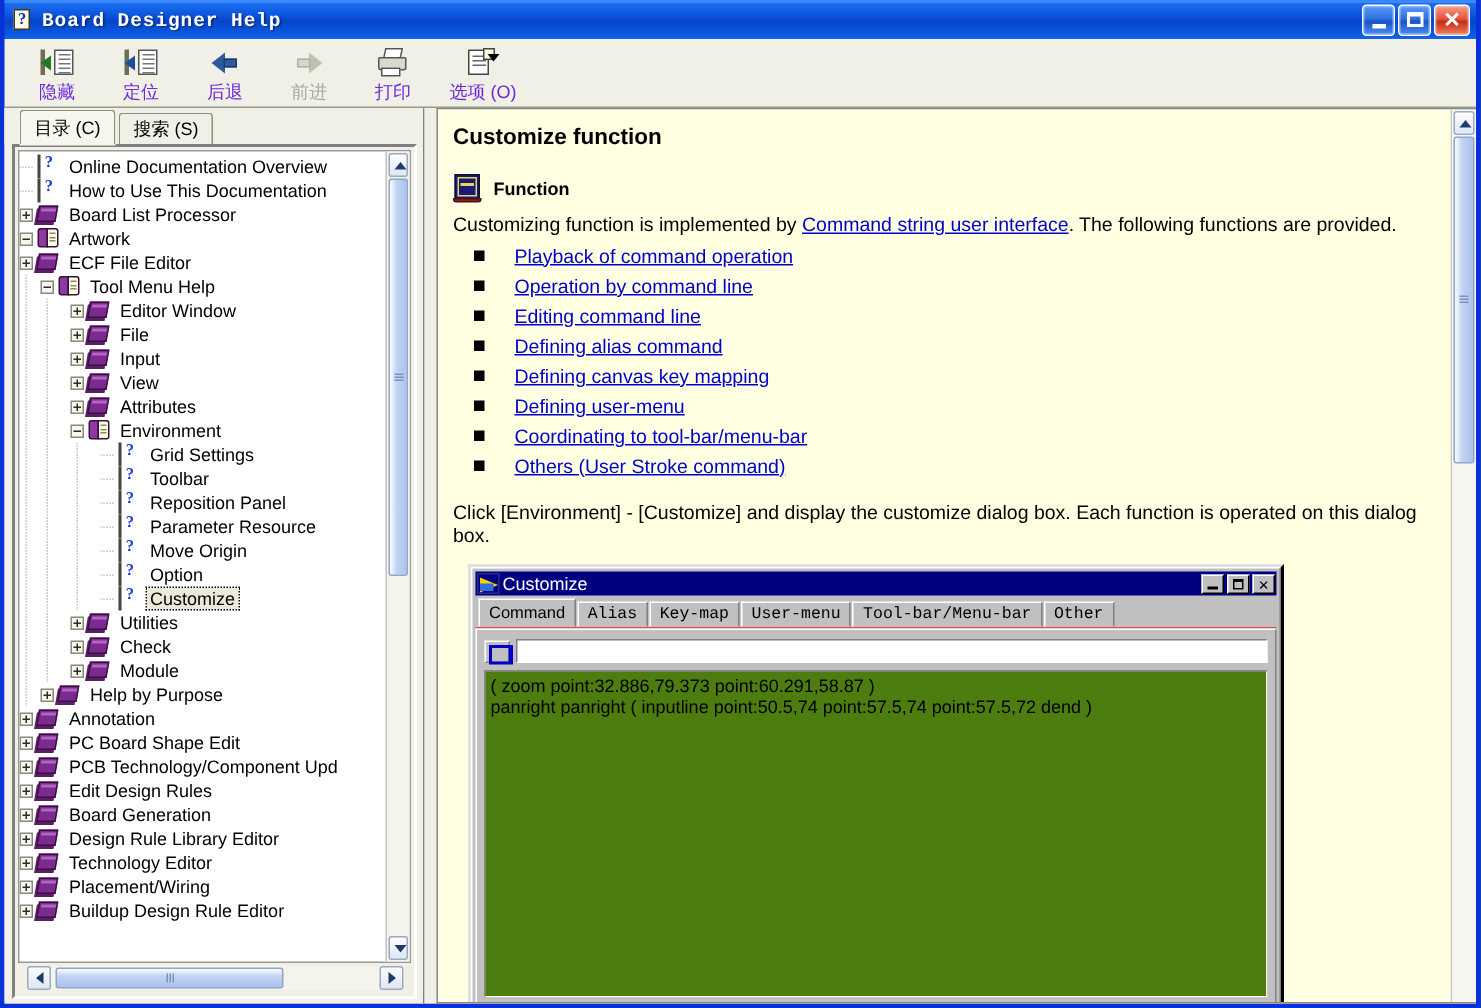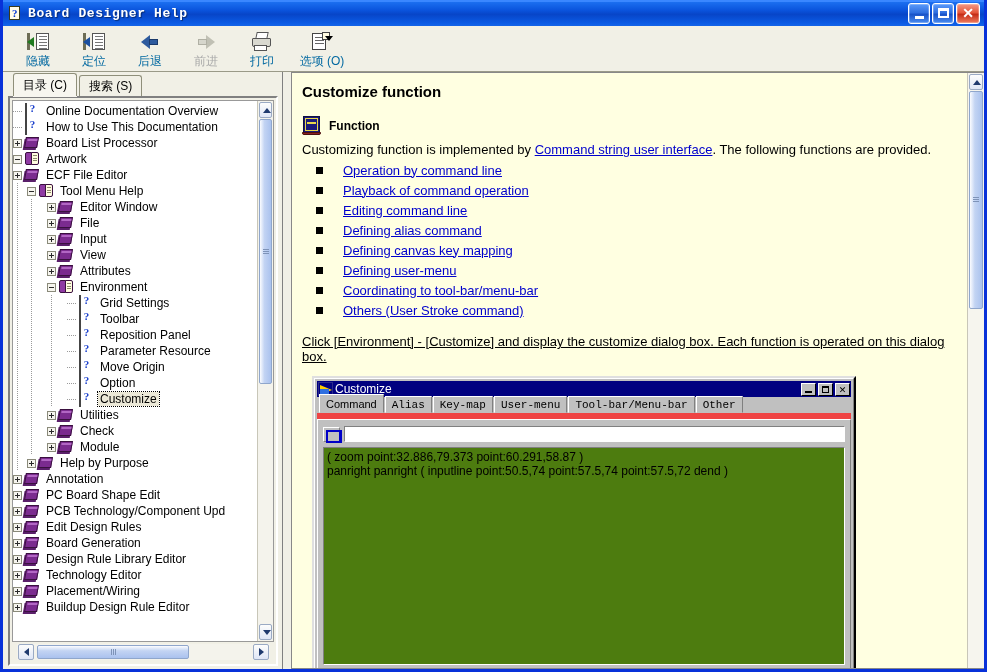--- a/index.html
+++ b/index.html
@@ -89,21 +89,21 @@
   }
   .tb-btn {
     width: 54px; height: 42px;
     display: flex; flex-direction: column; align-items: center;
     padding-top: 2px;
     cursor: pointer;
     border: 1px solid transparent;
   }
   .tb-label {
     font: 12px "Liberation Sans", sans-serif;
-    color: #0369a1; margin-top: 1px; white-space: nowrap;
+    color: #6d28d9; margin-top: 1px; white-space: nowrap;
   }
   .tb-btn.disabled .tb-label { color: #a9a9a9; }
   .tb-ico { width: 22px; height: 21px; position: relative; }
 
   
   .ic-doc { position:absolute; right:0; top:1px; width:13px; height:17px; background:#fff; border:1px solid #555; }
   .ic-doc i { position:absolute; left:2px; top:2px; width:8px; height:1px; background:#777;
       box-shadow:0 3px 0 #777, 0 6px 0 #777, 0 9px 0 #777, 0 12px 0 #777; }
   .ic-arr-in { position:absolute; left:0px; top:5px; width:0;height:0;
       border-top:5px solid transparent; border-bottom:5px solid transparent; border-right:7px solid #1f7a1f; }
@@ -319,21 +319,21 @@
   a.doc-link { color: #0000cc; text-decoration: underline; cursor: pointer; }
 
   ul.doc-list { list-style: none; margin: 0 0 10px 0; padding: 0; }
   ul.doc-list li { display: flex; align-items: center; height: 20px; }
   ul.doc-list li .bullet {
     width: 7px; height: 7px; background: #000; flex: none;
     margin: 0 20px 0 14px;
   }
   ul.doc-list li a { font: 13px "Liberation Sans", sans-serif; }
 
-  p.doc-after { margin: 14px 0 12px 0; font: 13px "Liberation Sans", sans-serif; text-decoration: underline; }
+  p.doc-after { margin: 14px 0 12px 0; font: 13px "Liberation Sans", sans-serif; }
 
   
   #dlg {
     margin-left: 10px;
     width: 544px;
     background: #c0c0c0;
     border: 2px solid; border-color: #dfdfdf #000 #000 #dfdfdf;
     display: flex; flex-direction: column;
   }
   #dlg-inner { border: 1px solid; border-color: #fff #808080 #808080 #fff; padding: 2px;
@@ -365,21 +365,21 @@
     position: relative; cursor: pointer;
   }
   .dlg-btn .g { position:absolute; color:#000; font: 9px "Liberation Sans", sans-serif;
       left:0;right:0;top:0;bottom:0; text-align:center; line-height:12px; }
   .dlg-btn .gmin { position:absolute; left:3px; bottom:2px; width:7px; height:2px; background:#000; }
   .dlg-btn .gmax { position:absolute; left:3px; top:2px; width:7px; height:7px; border:1px solid #000; border-top-width:2px;}
 
   #dlg-tabs {
     display: flex; align-items: flex-end; height: 19px; margin-top: 3px;
     padding-left: 2px; flex: none;
-    border-bottom: 6px solid #ef4444;
+    border-bottom: 1px solid #ef4444;
   }
   .dtab {
     height: 17px; padding: 0 6px;
     font: 11px "Liberation Mono", monospace; line-height: 16px;
     background: #c0c0c0;
     border: 1px solid; border-color:#fff #808080 transparent #fff;
     margin-right: 1px; cursor: pointer; white-space: nowrap;
   }
   .dtab.active { height: 19px; line-height: 18px; position:relative; z-index:2; font-family:"Liberation Sans", sans-serif; }
 
@@ -819,25 +819,25 @@
           <span class="func-label">Function</span>
         </div>
 
         <p class="doc-p">
           <span>Customizing function is implemented by </span><a class="doc-link">Command string user interface</a><span>. The following functions are provided.</span>
         </p>
 
         <ul class="doc-list">
           <li>
               <span class="bullet"></span>
-              <a class="doc-link">Operation by command line</a>
+              <a class="doc-link">Playback of command operation</a>
             </li>
           <li>
               <span class="bullet"></span>
-              <a class="doc-link">Playback of command operation</a>
+              <a class="doc-link">Operation by command line</a>
             </li>
           <li>
               <span class="bullet"></span>
               <a class="doc-link">Editing command line</a>
             </li>
           <li>
               <span class="bullet"></span>
               <a class="doc-link">Defining alias command</a>
             </li>
           <li>

